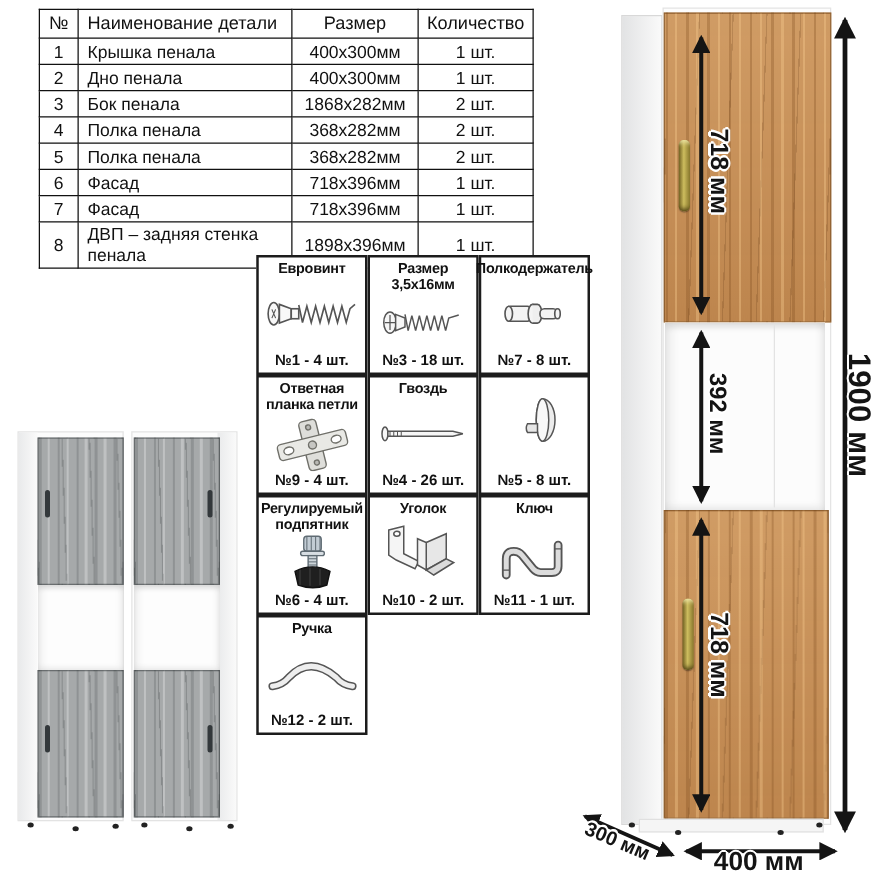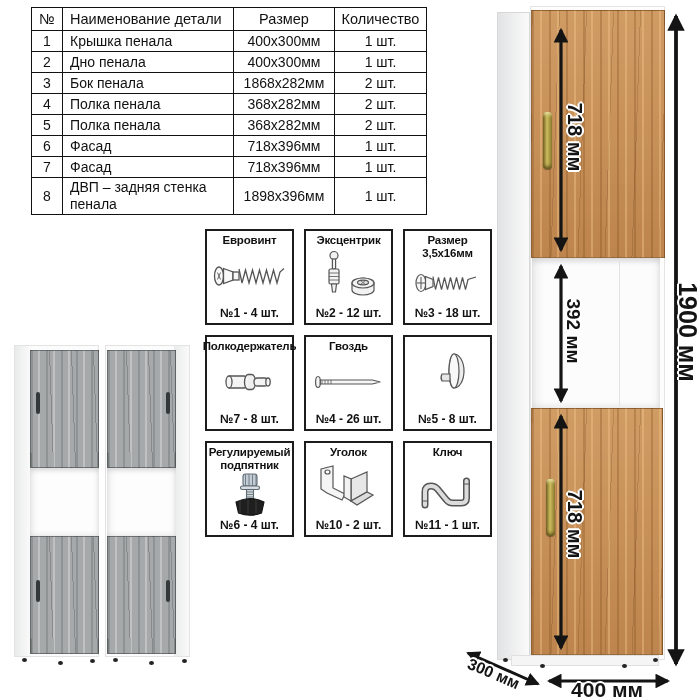--- a/index.html
+++ b/index.html
@@ -10,22 +10,22 @@
   table.parts{position:absolute;left:31px;top:7px;width:395px;border-collapse:collapse;
               table-layout:fixed;font-size:14px;color:#111;}
   table.parts td,table.parts th{border:1.6px solid #111;padding:1px 4px;line-height:17px;
               font-weight:normal;background:#fff;overflow:hidden;}
   table.parts th{height:20px;font-size:14.5px;}
   table.parts td{height:18px;}
   .c-num,.c-size,.c-qty{text-align:center;}
   .c-name{text-align:left;padding-left:7px !important;}
 
   
-  .hw-grid{position:absolute;left:205px;top:229px;display:grid;
-           grid-template-columns:repeat(3,89px);grid-template-rows:repeat(4,96px);gap:10px;}
+  .hw-grid{position:absolute;left:205px;top:204px;display:grid;
+           grid-template-columns:repeat(3,89px);grid-template-rows:repeat(4,96px);gap:0;}
   .hw-cell{border:2px solid #1c1c1c;background:#fff;display:flex;flex-direction:column;
            align-items:center;justify-content:space-between;box-sizing:border-box;}
   .hw-title{font-size:11.5px;font-weight:bold;text-align:center;line-height:1.12;
             padding:3px 1px 0;letter-spacing:-0.2px;}
   .hw-count{font-size:12px;font-weight:bold;padding-bottom:3px;}
   .hw-icon{flex:1;display:flex;align-items:center;justify-content:center;}
 
   
   .wood-oak{background-color:#c88f55;
     background-image:
@@ -167,39 +167,20 @@
             <path d="M11.5,12.5 L21,16 L21,24 L11.5,27.5 Z"></path>
             <rect x="21" y="16" width="6" height="8"></rect>
             <path d="M27,13 l3,14 3.5,-13 3.5,13 3.5,-13 3.5,13 3.5,-13 3.5,13 3.5,-13 3.5,13 3.5,-13 3.5,13 3,-11 4,-3.5" fill="none"></path>
             <path d="M5.5,16.5 l3,7 M8.5,16.5 l-3,7" stroke-width="0.9" fill="none"></path>
           </g>
         </svg>
       </div>
       <div class="hw-count">№1 - 4 шт.</div>
     </div>
 
-    <div class="hw-cell">
-      <div class="hw-title">Эксцентрик</div>
-      <div class="hw-icon">
-        <svg class="icon-svg" width="72" height="52" viewBox="0 0 72 52">
-          <g stroke="#555" fill="#f2f2f2" stroke-width="1.2">
-            <circle cx="21" cy="5.5" r="4"></circle>
-            <rect x="19.4" y="9" width="3.2" height="10"></rect>
-            <rect x="16" y="19" width="10" height="15" rx="1.5"></rect>
-            <path d="M16,23 h10 M16,26.5 h10 M16,30 h10" stroke-width="0.8" fill="none"></path>
-            <path d="M18.5,34 h5 l-1,8 h-3 z"></path>
-            <path d="M39,33 a11,5 0 0 1 22,0 v7 a11,5 0 0 1 -22,0 z"></path>
-            <ellipse cx="50" cy="33" rx="11" ry="5"></ellipse>
-            <path d="M44.5,32.5 a5.5,2.3 0 1 0 11,0 a5.5,2.3 0 1 0 -11,0" fill="#e2e2e2"></path>
-            <path d="M47,30 l6,5 M53,30 l-6,5" stroke-width="0.8" fill="none"></path>
-          </g>
-        </svg>
-      </div>
-      <div class="hw-count">№2 - 12 шт.</div>
-    </div>
 
     <div class="hw-cell">
       <div class="hw-title">Размер 3,5х16мм</div>
       <div class="hw-icon">
         <svg class="icon-svg" width="72" height="36" viewBox="0 0 72 36">
           <g stroke="#555" fill="#f6f6f6" stroke-width="1.2">
             <ellipse cx="9" cy="18" rx="5" ry="8.5"></ellipse>
             <path d="M9,12 v12 M4.8,18 h8.4" stroke-width="1" fill="none"></path>
             <path d="M13.5,11.5 L21,14.5 L21,21.5 L13.5,24.5 Z"></path>
             <path d="M21,11.5 l2.5,13 3,-12 3,12 3,-12 3,12 3,-12 3,12 3,-12 3,12 3,-12 3,12 2.5,-10 8,-2.5" fill="none"></path>
@@ -220,20 +201,37 @@
             <path d="M34,8.5 h4 a3.5,7.5 0 0 1 0,15 h-4" fill="#efefef"></path>
             <rect x="40" y="12" width="14" height="8" rx="3.5"></rect>
             <ellipse cx="54" cy="16" rx="2.2" ry="4"></ellipse>
           </g>
         </svg>
       </div>
       <div class="hw-count">№7 - 8 шт.</div>
     </div>
 
 
+    <div class="hw-cell">
+      <div class="hw-title">Ответная планка петли</div>
+      <div class="hw-icon">
+        <svg class="icon-svg" width="72" height="46" viewBox="0 0 72 46">
+          <g transform="rotate(-14 36 25)" stroke="#70706a" stroke-width="1.1">
+            <rect x="29" y="5" width="14" height="40" rx="3" fill="#dededa"></rect>
+            <rect x="8" y="18.5" width="56" height="13" rx="3" fill="#e9e9e5"></rect>
+            <circle cx="36" cy="25" r="3.2" fill="#c6c6c2"></circle>
+            <ellipse cx="16.5" cy="25" rx="4" ry="3" fill="#fff"></ellipse>
+            <ellipse cx="55.5" cy="25" rx="4" ry="3" fill="#fff"></ellipse>
+            <circle cx="36" cy="10.5" r="2" fill="#b9b9b5"></circle>
+            <circle cx="36" cy="39.5" r="2" fill="#b9b9b5"></circle>
+          </g>
+        </svg>
+      </div>
+      <div class="hw-count">№9 - 4 шт.</div>
+    </div>
 
     <div class="hw-cell">
       <div class="hw-title">Гвоздь</div>
       <div class="hw-icon">
         <svg class="icon-svg" width="76" height="26" viewBox="0 0 76 26">
           <g stroke="#555" fill="#f6f6f6" stroke-width="1.2">
             <ellipse cx="7" cy="13" rx="2.4" ry="5.5"></ellipse>
             <path d="M9.3,11 h52 l8,2 -8,2 h-52 z"></path>
             <path d="M11,11 v4 M14,11 v4 M17,11 v4 M20,11 v4" stroke-width="0.8" fill="none"></path>
           </g>
@@ -294,20 +292,30 @@
       <div class="hw-icon">
         <svg class="icon-svg" width="72" height="46" viewBox="0 0 72 46">
           <path d="M13,40 v-13 q0,-6 6,-6 q4,0 6.5,3 l9,11 q2.5,3 6,3 h9 q5,0 5,-5 v-17" fill="none" stroke="#555" stroke-width="7" stroke-linecap="round"></path>
           <path d="M13,40 v-13 q0,-6 6,-6 q4,0 6.5,3 l9,11 q2.5,3 6,3 h9 q5,0 5,-5 v-17" fill="none" stroke="#dcdcdc" stroke-width="4" stroke-linecap="round"></path>
           <path d="M10.5,36 h5 M52,19 h5" stroke="#555" stroke-width="1" fill="none"></path>
         </svg>
       </div>
       <div class="hw-count">№11 - 1 шт.</div>
     </div>
 
+    <div class="hw-cell">
+      <div class="hw-title">Ручка</div>
+      <div class="hw-icon">
+        <svg class="icon-svg" width="76" height="36" viewBox="0 0 76 36">
+          <path d="M6,28 q8,-1 13,-7 q17,-18 38,0 q5,6 13,7" fill="none" stroke="#555" stroke-width="6.5" stroke-linecap="round"></path>
+          <path d="M6,28 q8,-1 13,-7 q17,-18 38,0 q5,6 13,7" fill="none" stroke="#eeeeee" stroke-width="4" stroke-linecap="round"></path>
+        </svg>
+      </div>
+      <div class="hw-count">№12 - 2 шт.</div>
+    </div>
   </div>
 
   <div class="mini-cabs">
     <div class="mini-cab" style="left:0;">
       <div class="mini-side" style="left:0;"></div>
       <div class="mini-door wood-gray" style="left:15px;top:4px;"></div>
       <div class="mini-niche" style="left:15px;top:122px;"></div>
       <div class="mini-door wood-gray" style="left:15px;top:190px;"></div>
       <div class="mini-handle" style="left:21px;top:46px;"></div>
       <div class="mini-handle" style="left:21px;top:234px;"></div>

